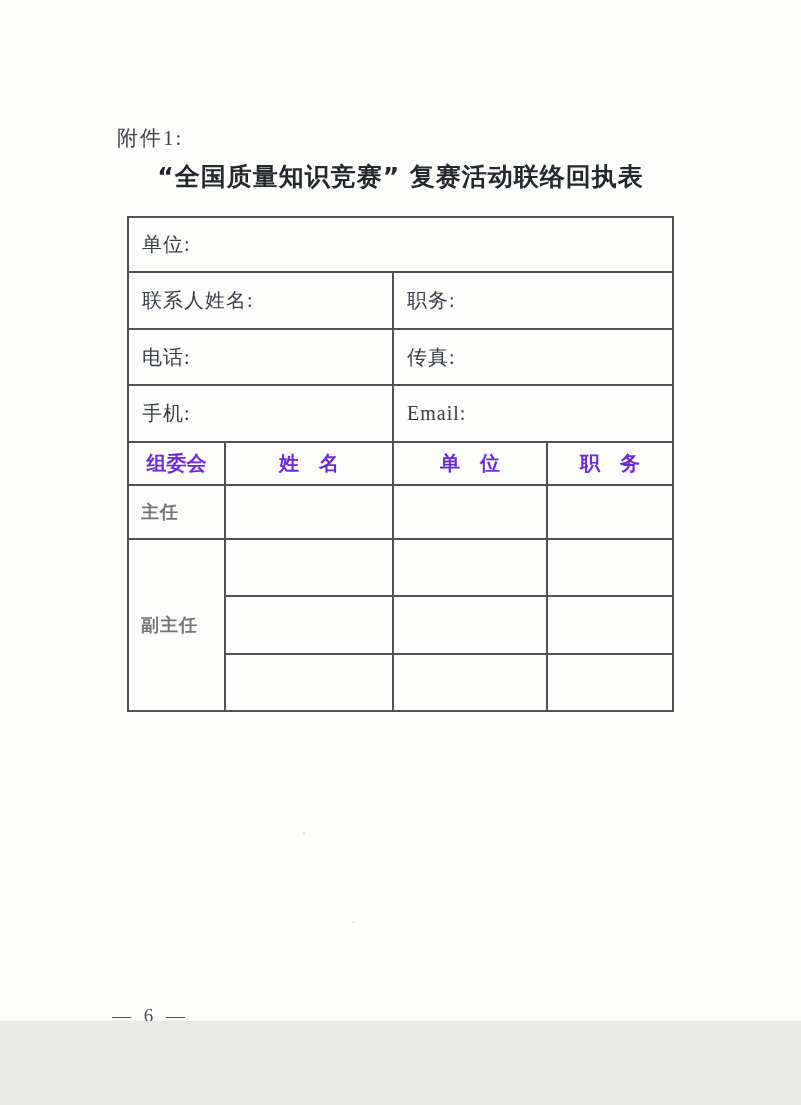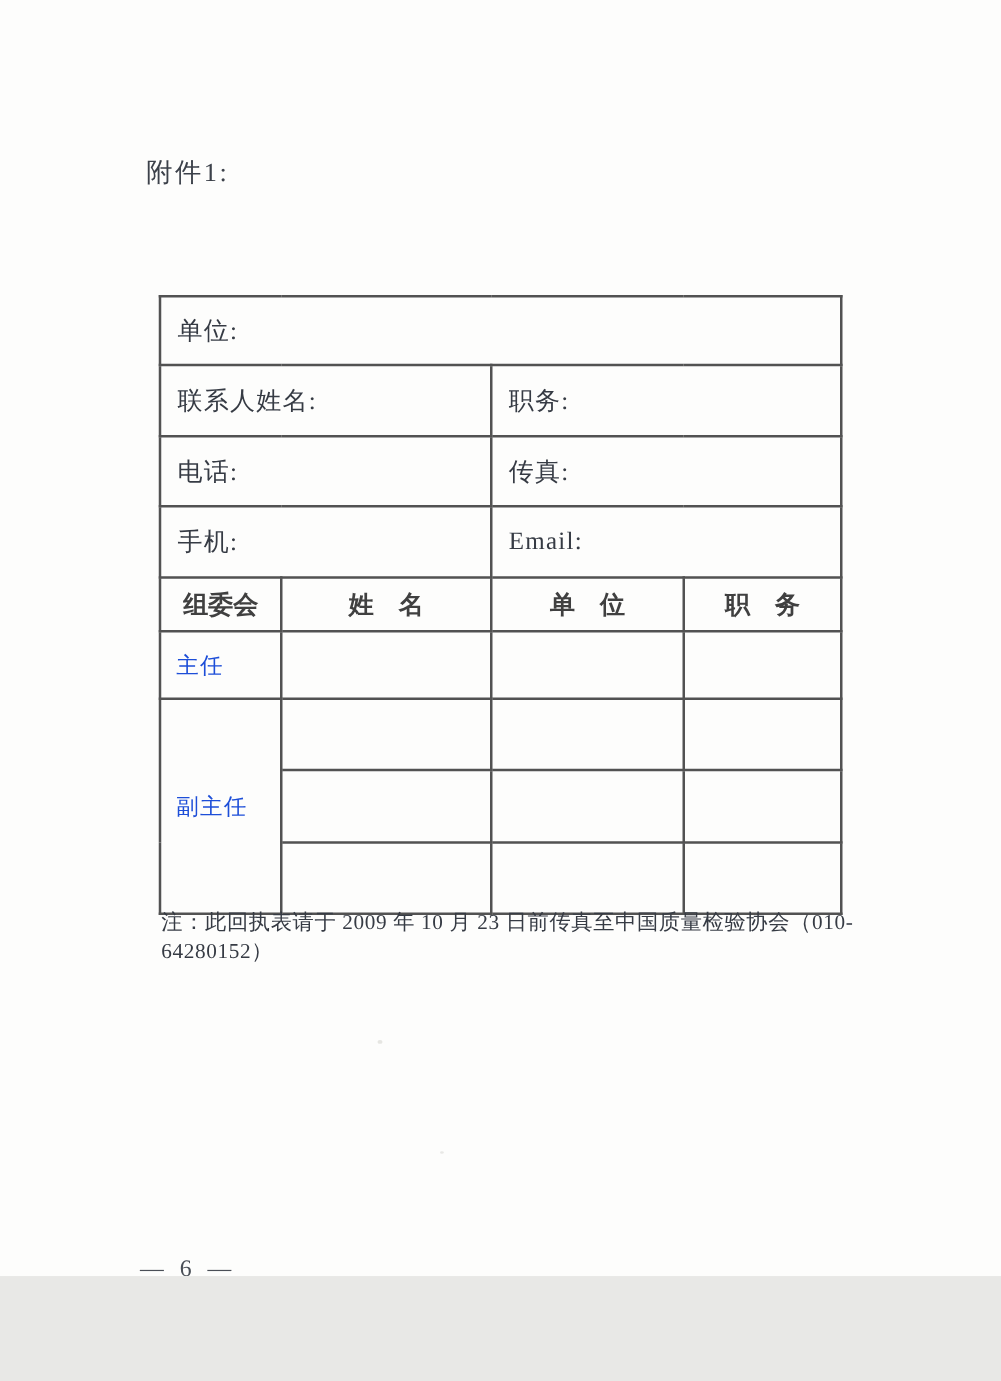--- a/index.html
+++ b/index.html
@@ -30,21 +30,21 @@
     text-align: center;
     font-family: "DejaVu Sans", "Liberation Sans", sans-serif;
     font-weight: 700;
     font-size: 25px;
     letter-spacing: 1px;
     color: #23272e;
   }
   table.form-table {
     position: absolute;
     left: 127px;
-    top: 236px;
+    top: 216px;
     width: 545px;
     border-collapse: collapse;
     table-layout: fixed;
   }
   table.form-table td {
     border: 2px solid #525252;
     padding: 0;
     vertical-align: middle;
   }
   .h55 { height: 55px; }
@@ -58,26 +58,27 @@
     padding-left: 13px;
     font-size: 20px;
     letter-spacing: 1px;
     color: #363b44;
   }
   td.head {
     text-align: center;
     font-family: "DejaVu Sans", "Liberation Sans", sans-serif;
     font-weight: 700;
     font-size: 20px;
-    color: #404040;
+    color: #6d28d9;
   }
   td.role {
     font-size: 18px;
     letter-spacing: 1px;
-    color: #1d4ed8;
+    color: #737373;
+    font-weight: bold;
   }
   td.role span { padding-left: 12px; }
   .note {
     position: absolute;
     left: 129px;
     top: 726px;
     width: 560px;
     font-size: 17px;
     letter-spacing: 0.5px;
     color: #363b44;
@@ -98,20 +99,21 @@
   .speck.s1 { left: 302px; top: 832px; width: 4px; height: 3px; opacity: .35; }
   .speck.s2 { left: 352px; top: 921px; width: 3px; height: 2px; opacity: .3; }
 </style>
 </head>
 <body>
 
 <div class="page">
 
   <div class="attachment">附件1:</div>
 
+  <h1 class="doc-title">“全国质量知识竞赛” 复赛活动联络回执表</h1>
 
   <table class="form-table">
     <colgroup>
       <col style="width:97px">
       <col style="width:168px">
       <col style="width:154px">
       <col style="width:126px">
     </colgroup>
     <tbody>
       <tr class="h55">
@@ -171,20 +173,19 @@
         <td></td>
       </tr>
       <tr class="h57">
         <td></td>
         <td></td>
         <td></td>
       </tr>
     </tbody>
   </table>
 
-  <div class="note">注：此回执表请于 2009 年 10 月 23 日前传真至中国质量检验协会（010-64280152）</div>
 
   <div class="page-number">— 6 —</div>
 
   <div class="speck s1"></div>
   <div class="speck s2"></div>
 
 </div>
 
 </body></html>

